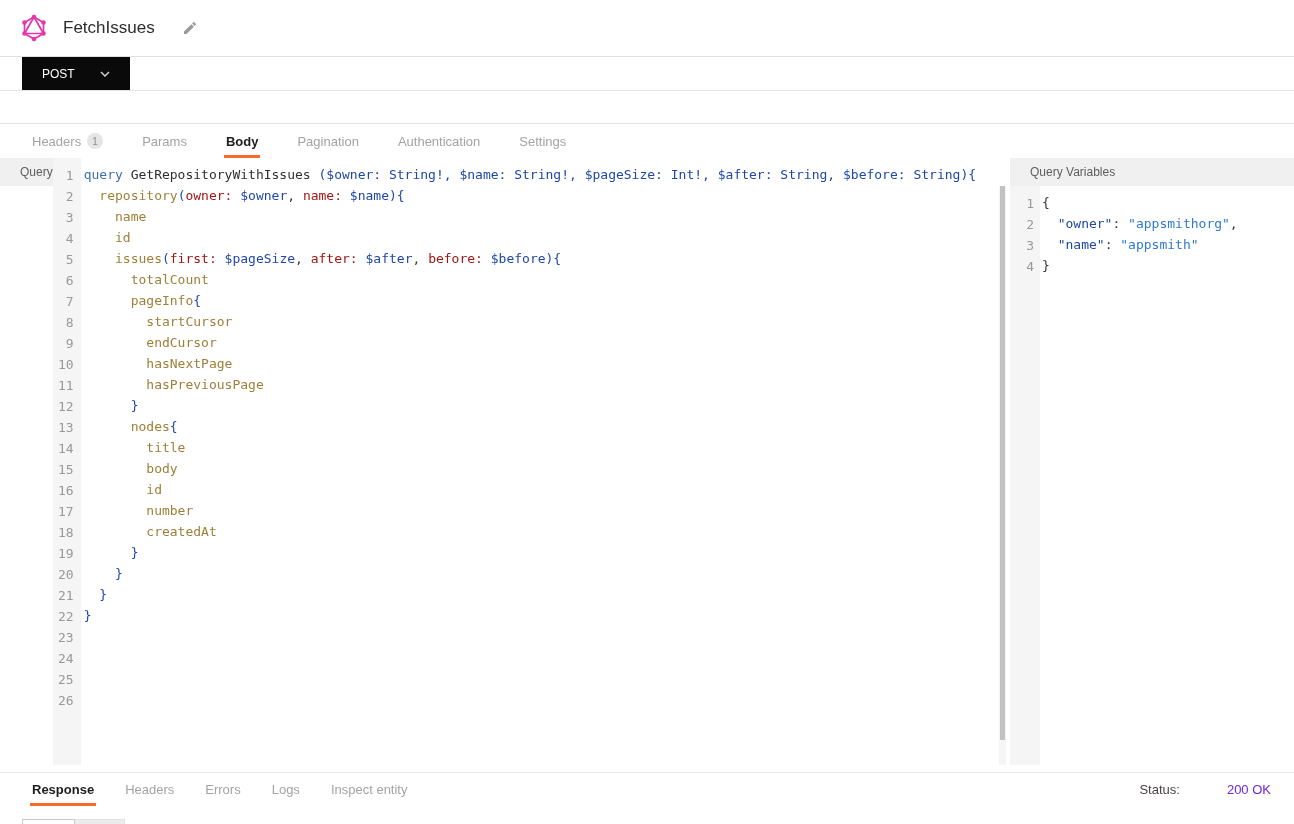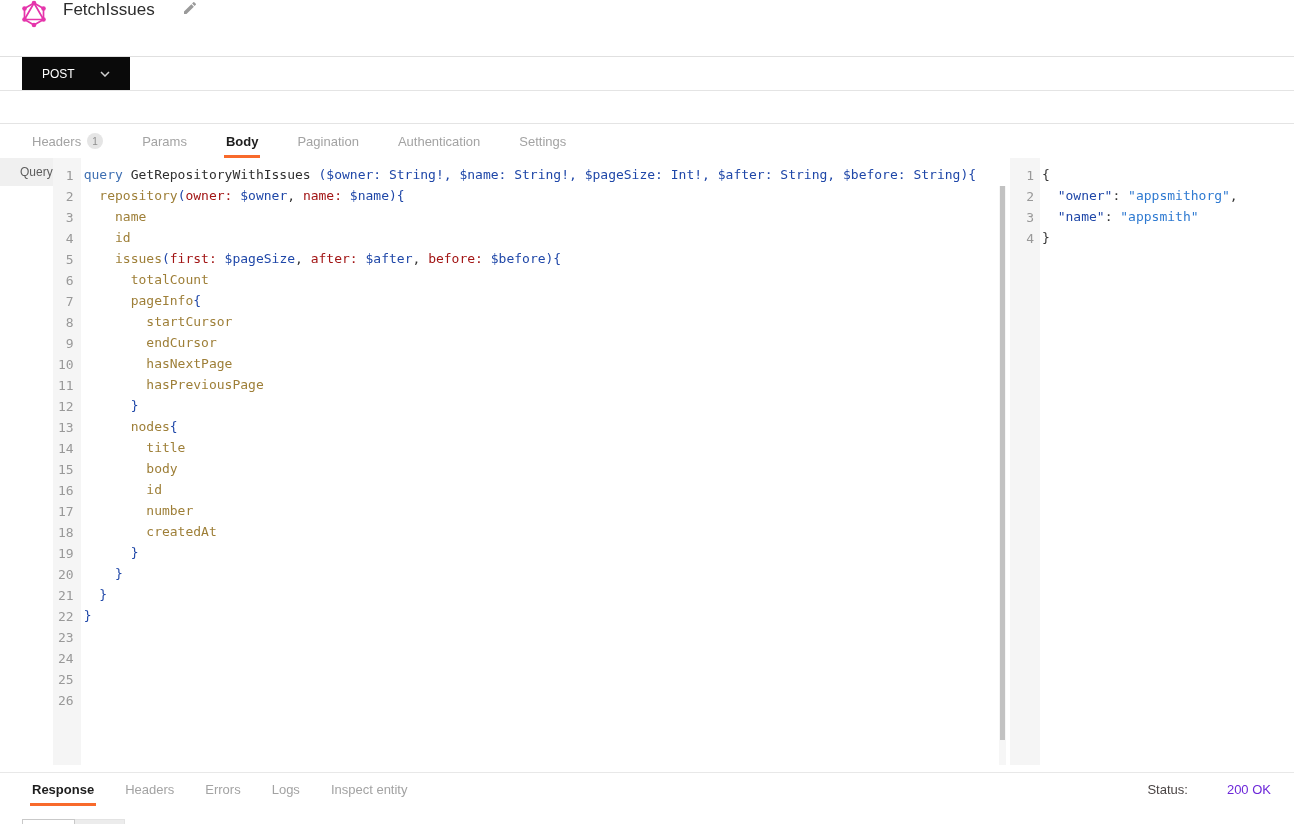--- a/index.html
+++ b/index.html
@@ -2,21 +2,21 @@
 <html><head>
 <meta charset="utf-8">
 <style>
   * { box-sizing: border-box; margin: 0; padding: 0; }
   html,body { width:1294px; height:824px; }
   body {
     font-family:"Liberation Sans",sans-serif;
     background:#ffffff; color:#333; overflow:hidden; position:relative;
   }
   
-  .app-header { height:57px; border-bottom:1px solid #e0e0e0; display:flex; align-items:flex-start; padding:0 20px; }
+  .app-header { height:57px; border-bottom:1px solid #e0e0e0; display:flex; align-items:center; padding:0 20px; }
   .app-title { font-size:17px; color:#2d2d2d; margin-left:15px; }
   .edit-btn { margin-left:27px; display:flex; align-items:center; cursor:pointer; background:none; border:none; }
   
   .url-row { height:34px; border-bottom:1px solid #e4e4e4; display:flex; align-items:stretch; }
   .method-btn { width:108px; margin-left:22px; background:#0a0a0a; color:#fff; border:none;
     display:flex; align-items:center; justify-content:space-between; padding:0 20px; font-size:12px;
     font-family:"Liberation Sans",sans-serif; cursor:pointer; }
   .url-value { display:flex; align-items:center; margin-left:13px; font-family:"DejaVu Sans Mono",monospace; font-size:13px; }
   .url-ds { background:#f3f9fe; border:1px solid #7eaede; border-radius:2px; padding:0 3px; color:#6d6d6d; line-height:19px; }
   .url-path { color:#3d3d3d; margin-left:2px; }
@@ -52,21 +52,21 @@
   .tk-punc { color:#1f47a8; }
   .tk-pln  { color:#333333; }
   .tk-key  { color:#1f47a8; }
   .tk-val  { color:#2f7ad1; }
   .scrollbar { position:absolute; right:0; top:28px; bottom:0; width:7px; background:#f6f6f6; }
   .scroll-thumb { position:absolute; top:0; left:1px; width:5px; height:554px; background:#c2c2c2; }
   
   .response-section { position:absolute; left:0; right:0; top:772px; bottom:0; border-top:1px solid #e8e8e8; background:#fff; }
   .resp-row { display:flex; align-items:stretch; height:33px; justify-content:space-between; }
   .resp-tabs { display:flex; align-items:stretch; padding-left:30px; gap:27px; }
-  .status { display:flex; align-items:center; gap:9px; font-size:13px; color:#4a4444; margin-right:23px; }
+  .status { display:flex; align-items:center; gap:17px; font-size:13px; color:#4a4444; margin-right:23px; }
   .status-value { color:#6d28d9;margin-left:30px; }
   .segmented { position:absolute; top:46px; left:22px; display:flex; height:26px; }
   .seg-a { width:53px; background:#fff; border:1px solid #c9c9c9; cursor:pointer; }
   .seg-b { width:50px; background:#ececec; border:1px solid #e3e3e3; border-left:none; cursor:pointer; }
   svg { display:block; }
 </style>
 </head>
 <body>
 
 <div class="app-header">
@@ -165,20 +165,23 @@
           <div>26</div>
         </div>
       <div class="code code-main" id="query-code"><div><span class="tk-kw">query</span><span class="tk-name"> GetRepositoryWithIssues </span><span class="tk-punc">(</span><span class="tk-var">$owner</span><span class="tk-punc">: </span><span class="tk-type">String!</span><span class="tk-punc">, </span><span class="tk-var">$name</span><span class="tk-punc">: </span><span class="tk-type">String!</span><span class="tk-punc">, </span><span class="tk-var">$pageSize</span><span class="tk-punc">: </span><span class="tk-type">Int!</span><span class="tk-punc">, </span><span class="tk-var">$after</span><span class="tk-punc">: </span><span class="tk-type">String</span><span class="tk-punc">, </span><span class="tk-var">$before</span><span class="tk-punc">: </span><span class="tk-type">String</span><span class="tk-punc">){</span></div><div><span class="tk-pln">  </span><span class="tk-prop">repository</span><span class="tk-punc">(</span><span class="tk-attr">owner:</span><span class="tk-pln"> </span><span class="tk-var">$owner</span><span class="tk-pln">, </span><span class="tk-attr">name:</span><span class="tk-pln"> </span><span class="tk-var">$name</span><span class="tk-punc">){</span></div><div><span class="tk-pln">    </span><span class="tk-prop">name</span></div><div><span class="tk-pln">    </span><span class="tk-prop">id</span></div><div><span class="tk-pln">    </span><span class="tk-prop">issues</span><span class="tk-punc">(</span><span class="tk-attr">first:</span><span class="tk-pln"> </span><span class="tk-var">$pageSize</span><span class="tk-pln">, </span><span class="tk-attr">after:</span><span class="tk-pln"> </span><span class="tk-var">$after</span><span class="tk-pln">, </span><span class="tk-attr">before:</span><span class="tk-pln"> </span><span class="tk-var">$before</span><span class="tk-punc">){</span></div><div><span class="tk-pln">      </span><span class="tk-prop">totalCount</span></div><div><span class="tk-pln">      </span><span class="tk-prop">pageInfo</span><span class="tk-punc">{</span></div><div><span class="tk-pln">        </span><span class="tk-prop">startCursor</span></div><div><span class="tk-pln">        </span><span class="tk-prop">endCursor</span></div><div><span class="tk-pln">        </span><span class="tk-prop">hasNextPage</span></div><div><span class="tk-pln">        </span><span class="tk-prop">hasPreviousPage</span></div><div><span class="tk-pln">      </span><span class="tk-punc">}</span></div><div><span class="tk-pln">      </span><span class="tk-prop">nodes</span><span class="tk-punc">{</span></div><div><span class="tk-pln">        </span><span class="tk-prop">title</span></div><div><span class="tk-pln">        </span><span class="tk-prop">body</span></div><div><span class="tk-pln">        </span><span class="tk-prop">id</span></div><div><span class="tk-pln">        </span><span class="tk-prop">number</span></div><div><span class="tk-pln">        </span><span class="tk-prop">createdAt</span></div><div><span class="tk-pln">      </span><span class="tk-punc">}</span></div><div><span class="tk-pln">    </span><span class="tk-punc">}</span></div><div><span class="tk-pln">  </span><span class="tk-punc">}</span></div><div><span class="tk-punc">}</span></div><div></div><div></div><div></div><div></div></div>
     </div>
     <div class="scrollbar">
       <div class="scroll-thumb"></div>
     </div>
   </div>
   <div class="panel-gap"></div>
   <div class="panel-right">
+    <div class="panel-header">
+      <span>Query Variables</span>
+    </div>
     <div class="code-area">
       <div class="gutter gutter-vars" id="vars-gutter">
           <div>1</div>
           <div>2</div>
           <div>3</div>
           <div>4</div>
         </div>
       <div class="code code-vars" id="vars-code"><div><span class="tk-pln">{</span></div><div><span class="tk-pln">  </span><span class="tk-key">"owner"</span><span class="tk-pln">: </span><span class="tk-val">"appsmithorg"</span><span class="tk-pln">,</span></div><div><span class="tk-pln">  </span><span class="tk-key">"name"</span><span class="tk-pln">: </span><span class="tk-val">"appsmith"</span></div><div><span class="tk-pln">}</span></div></div>
     </div>
   </div>

